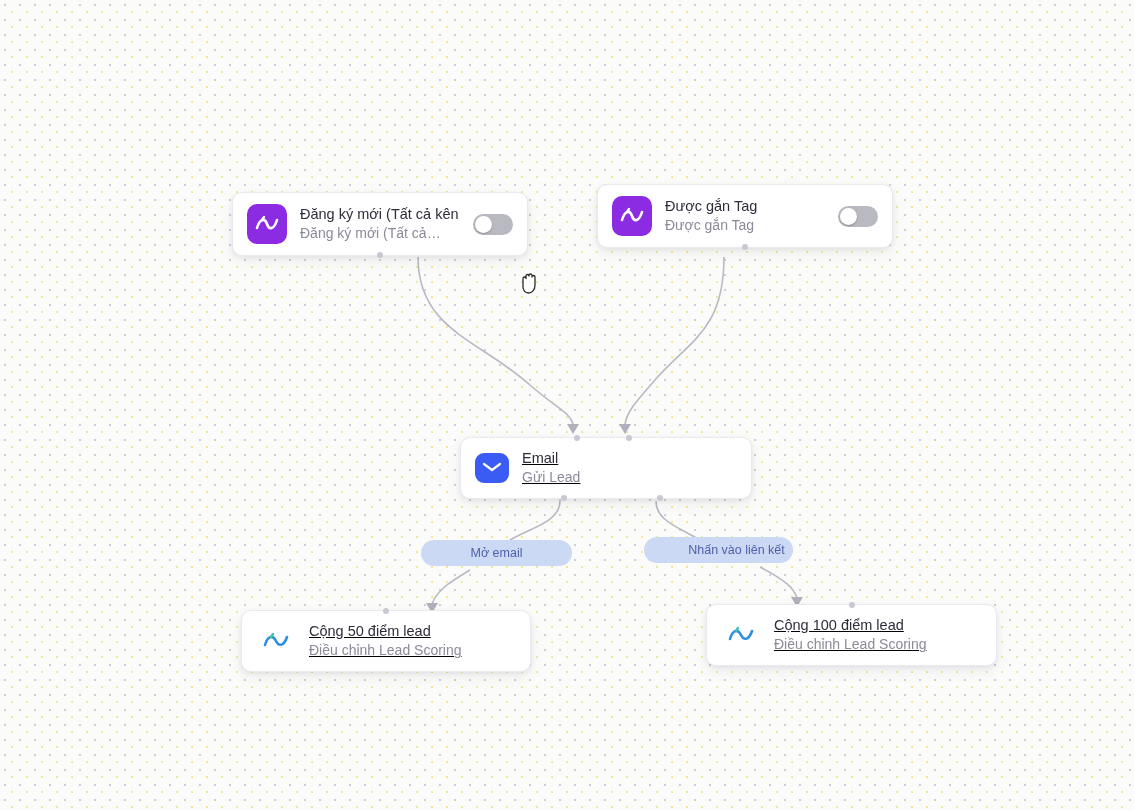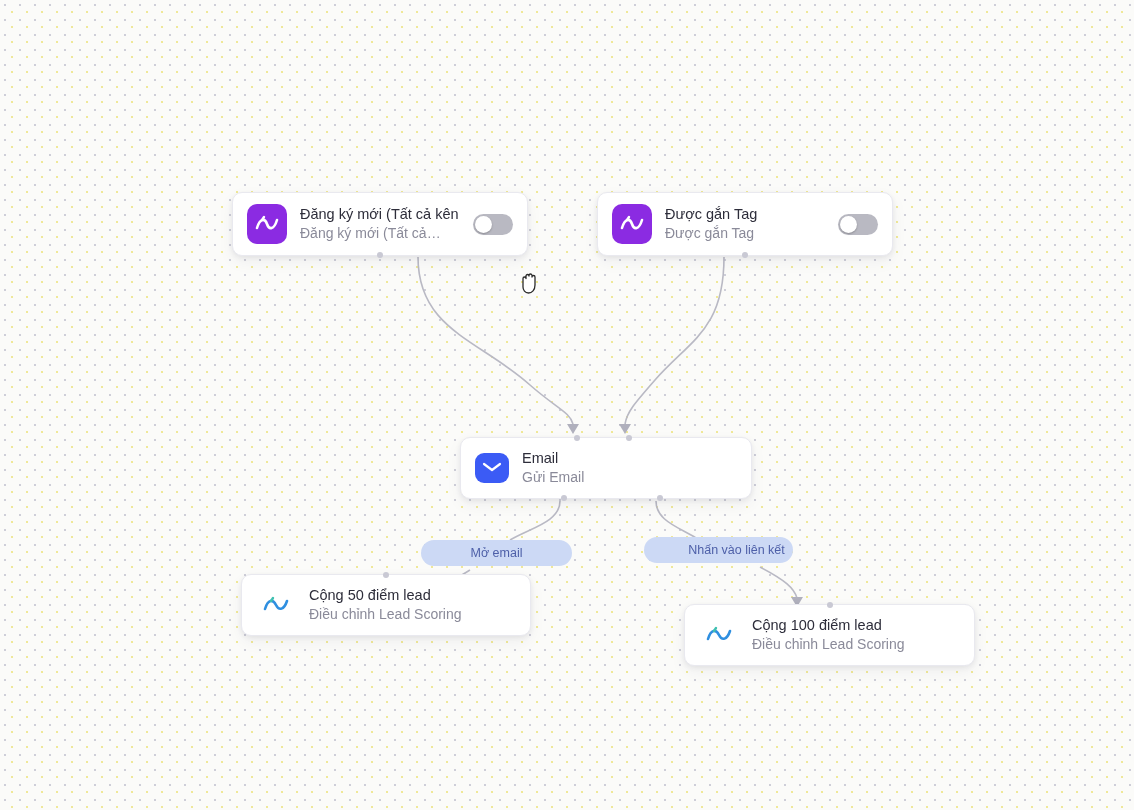--- a/index.html
+++ b/index.html
@@ -41,21 +41,21 @@
     background: #ffffff;
     border: 1px solid #e9e9ef;
     border-radius: 10px;
     box-shadow: 0 2px 5px rgba(40,40,70,0.08), 0 6px 16px rgba(40,40,70,0.05);
     display: flex;
     align-items: center;
     padding: 0 14px;
     gap: 13px;
   }
   .node.trigger { height: 64px; }
-  .node.action  { height: 62px; }
+  .node.action  { height: 62px; text-decoration: underline; }
 
   .node-icon {
     flex: 0 0 auto;
     width: 40px; height: 40px;
     border-radius: 10px;
     display: flex;
     align-items: center;
     justify-content: center;
   }
   .node-icon.purple { background: #8b2be2; }
@@ -160,21 +160,21 @@
     <div class="node-text">
       <div class="node-title">Đăng ký mới (Tất cả kên…</div>
       <div class="node-sub">Đăng ký mới (Tất cả…</div>
     </div>
     <div class="toggle">
       <div class="toggle-knob"></div>
     </div>
     <div class="handle" style="left:50%; bottom:-3px; transform:translateX(-50%);"></div>
   </div>
 
-  <div class="node trigger" style="left:597px; top:192px; width:296px;">
+  <div class="node trigger" style="left:597px; top:184px; width:296px;">
     <div class="node-icon purple">
       <svg width="26" height="20" viewBox="0 0 26 20" aria-hidden="true">
         <path d="M3 14 C6 4, 11 4, 13 10 C15 16, 20 16, 23 6" fill="none" stroke="#ffffff" stroke-width="2.6" stroke-linecap="round"></path>
         <path d="M8 6 L10 3" stroke="#ffffff" stroke-width="2.4" stroke-linecap="round"></path>
       </svg>
     </div>
     <div class="node-text">
       <div class="node-title">Được gắn Tag</div>
       <div class="node-sub">Được gắn Tag</div>
     </div>
@@ -185,51 +185,51 @@
   </div>
 
   <div class="node action" style="left:460px; top:437px; width:292px;">
     <div class="node-icon blue">
       <svg width="20" height="15" viewBox="0 0 20 15" aria-hidden="true">
         <path d="M2 3 L10 9 L18 3" fill="none" stroke="#ffffff" stroke-width="2.2" stroke-linecap="round" stroke-linejoin="round"></path>
       </svg>
     </div>
     <div class="node-text">
       <div class="node-title">Email</div>
-      <div class="node-sub">Gửi Email</div>
+      <div class="node-sub">Gửi Lead</div>
     </div>
     <div class="handle" style="left:113px; top:-3px;"></div>
     <div class="handle" style="left:165px; top:-3px;"></div>
     <div class="handle" style="left:100px; bottom:-3px;"></div>
     <div class="handle" style="left:196px; bottom:-3px;"></div>
   </div>
 
   <div class="edge-label" style="left:421px; top:540px; width:151px;">
     <span>Mở email</span>
   </div>
 
   <div class="edge-label" style="left:644px; top:537px; width:149px;padding-left:48px;">
     <span>Nhấn vào liên kết</span>
   </div>
 
-  <div class="node action" style="left:241px; top:574px; width:290px;">
+  <div class="node action" style="left:241px; top:610px; width:290px;">
     <div class="node-icon plain">
       <svg width="30" height="22" viewBox="0 0 30 22" aria-hidden="true">
         <path d="M4 15 C7 5, 12 5, 15 11 C18 17, 23 16, 26 7" fill="none" stroke="#2f8fe0" stroke-width="2.6" stroke-linecap="round"></path>
         <path d="M10 7 L12 4" stroke="#3fc0b0" stroke-width="2.4" stroke-linecap="round"></path>
       </svg>
     </div>
     <div class="node-text">
       <div class="node-title">Cộng 50 điểm lead</div>
       <div class="node-sub">Điều chỉnh Lead Scoring</div>
     </div>
     <div class="handle" style="left:50%; top:-3px; transform:translateX(-50%);"></div>
   </div>
 
-  <div class="node action" style="left:684px; top:604px; width:291px;">
+  <div class="node action" style="left:706px; top:604px; width:291px;">
     <div class="node-icon plain">
       <svg width="30" height="22" viewBox="0 0 30 22" aria-hidden="true">
         <path d="M4 15 C7 5, 12 5, 15 11 C18 17, 23 16, 26 7" fill="none" stroke="#2f8fe0" stroke-width="2.6" stroke-linecap="round"></path>
         <path d="M10 7 L12 4" stroke="#3fc0b0" stroke-width="2.4" stroke-linecap="round"></path>
       </svg>
     </div>
     <div class="node-text">
       <div class="node-title">Cộng 100 điểm lead</div>
       <div class="node-sub">Điều chỉnh Lead Scoring</div>
     </div>

